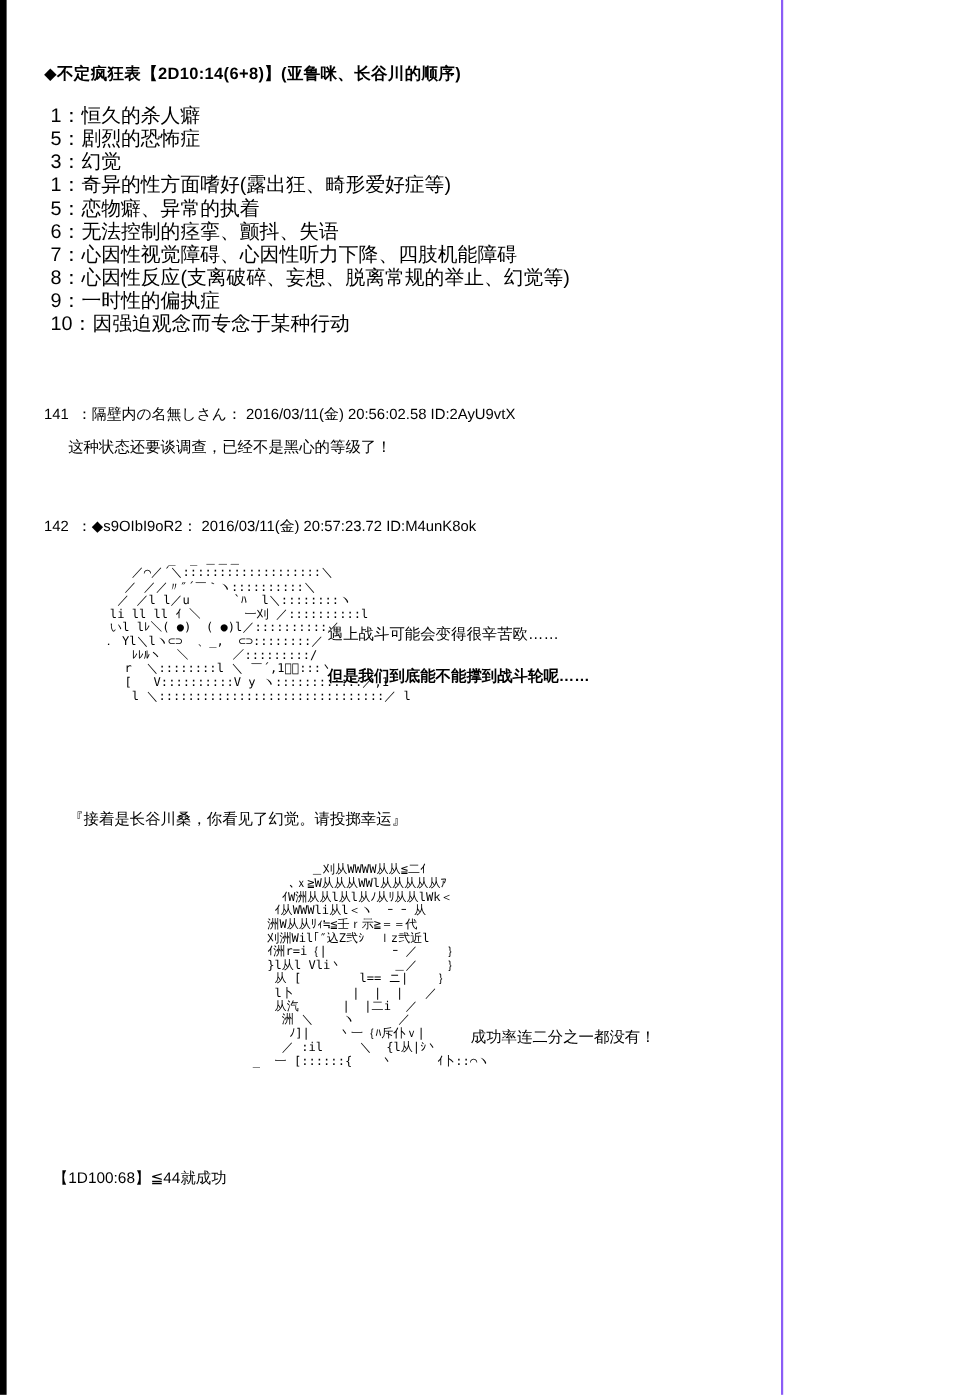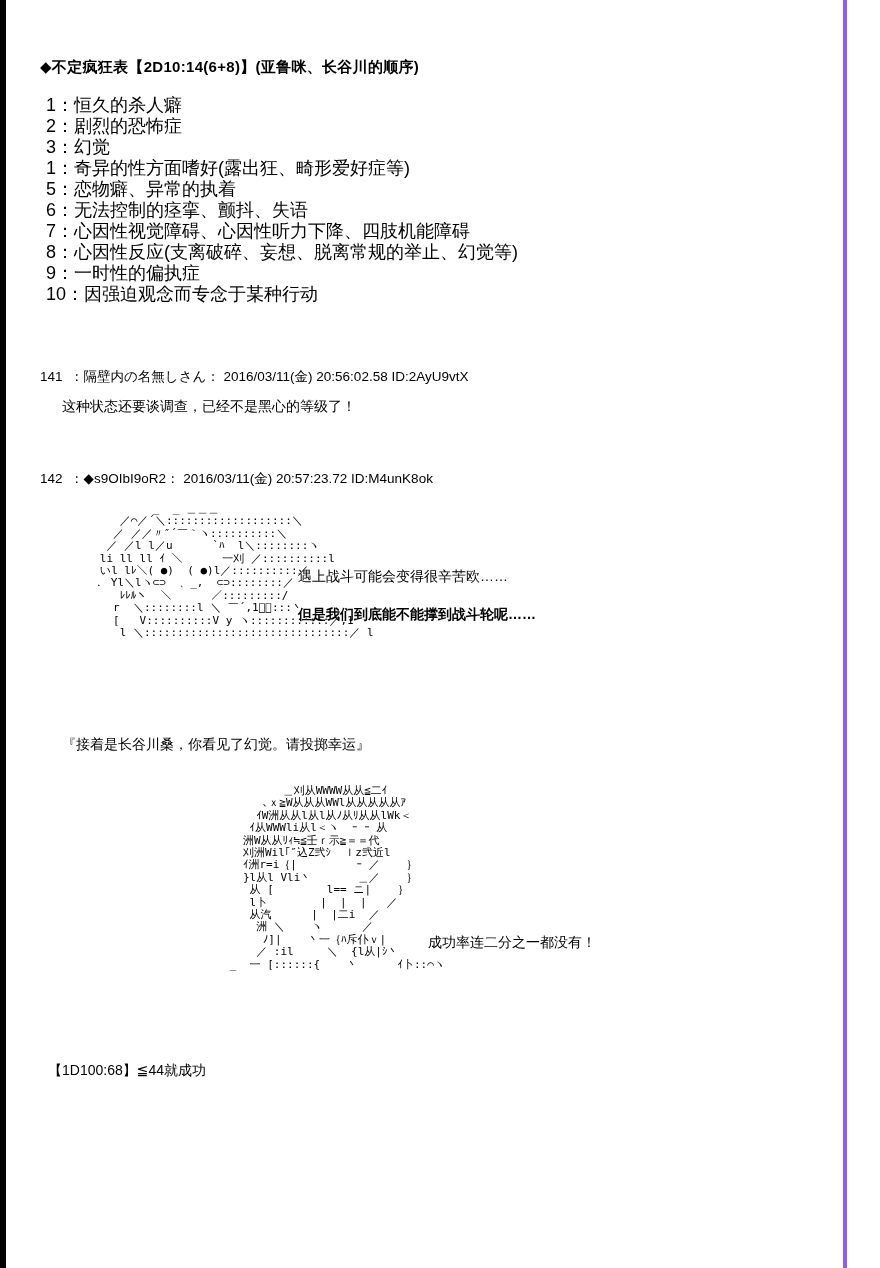--- a/index.html
+++ b/index.html
@@ -12,25 +12,25 @@
     height: 1268px;
     position: relative;
     font-family: "Liberation Sans", "DejaVu Sans", sans-serif;
     color: #000000;
     overflow: hidden;
   }
   .page {
     position: absolute;
     left: 0;
     top: 0;
-    width: 847px;
+    width: 712px;
     height: 1268px;
     box-sizing: border-box;
     border-left: 6px solid #000000;
-    border-right: 4px solid #8b5cf6;
+    border-right: 2px solid #8b5cf6;
     background: #ffffff;
   }
   .inner {
     position: relative;
     padding: 0 34px;
   }
 
   
   .table-block {
     padding-top: 58px;
@@ -110,21 +110,21 @@
 </head>
 <body>
 
 <div class="page">
   <div class="inner">
 
     <div class="table-block">
       <div class="table-title">◆不定疯狂表【2D10:14(6+8)】(亚鲁咪、长谷川的顺序)</div>
       <ul class="table-list">
         <li>1：恒久的杀人癖</li>
-        <li>2：剧烈的恐怖症</li>
+        <li>5：剧烈的恐怖症</li>
         <li>3：幻觉</li>
         <li>1：奇异的性方面嗜好(露出狂、畸形爱好症等)</li>
         <li>5：恋物癖、异常的执着</li>
         <li>6：无法控制的痉挛、颤抖、失语</li>
         <li>7：心因性视觉障碍、心因性听力下降、四肢机能障碍</li>
         <li>8：心因性反应(支离破碎、妄想、脱离常规的举止、幻觉等)</li>
         <li>9：一时性的偏执症</li>
         <li>10：因强迫观念而专念于某种行动</li>
       </ul>
     </div>

